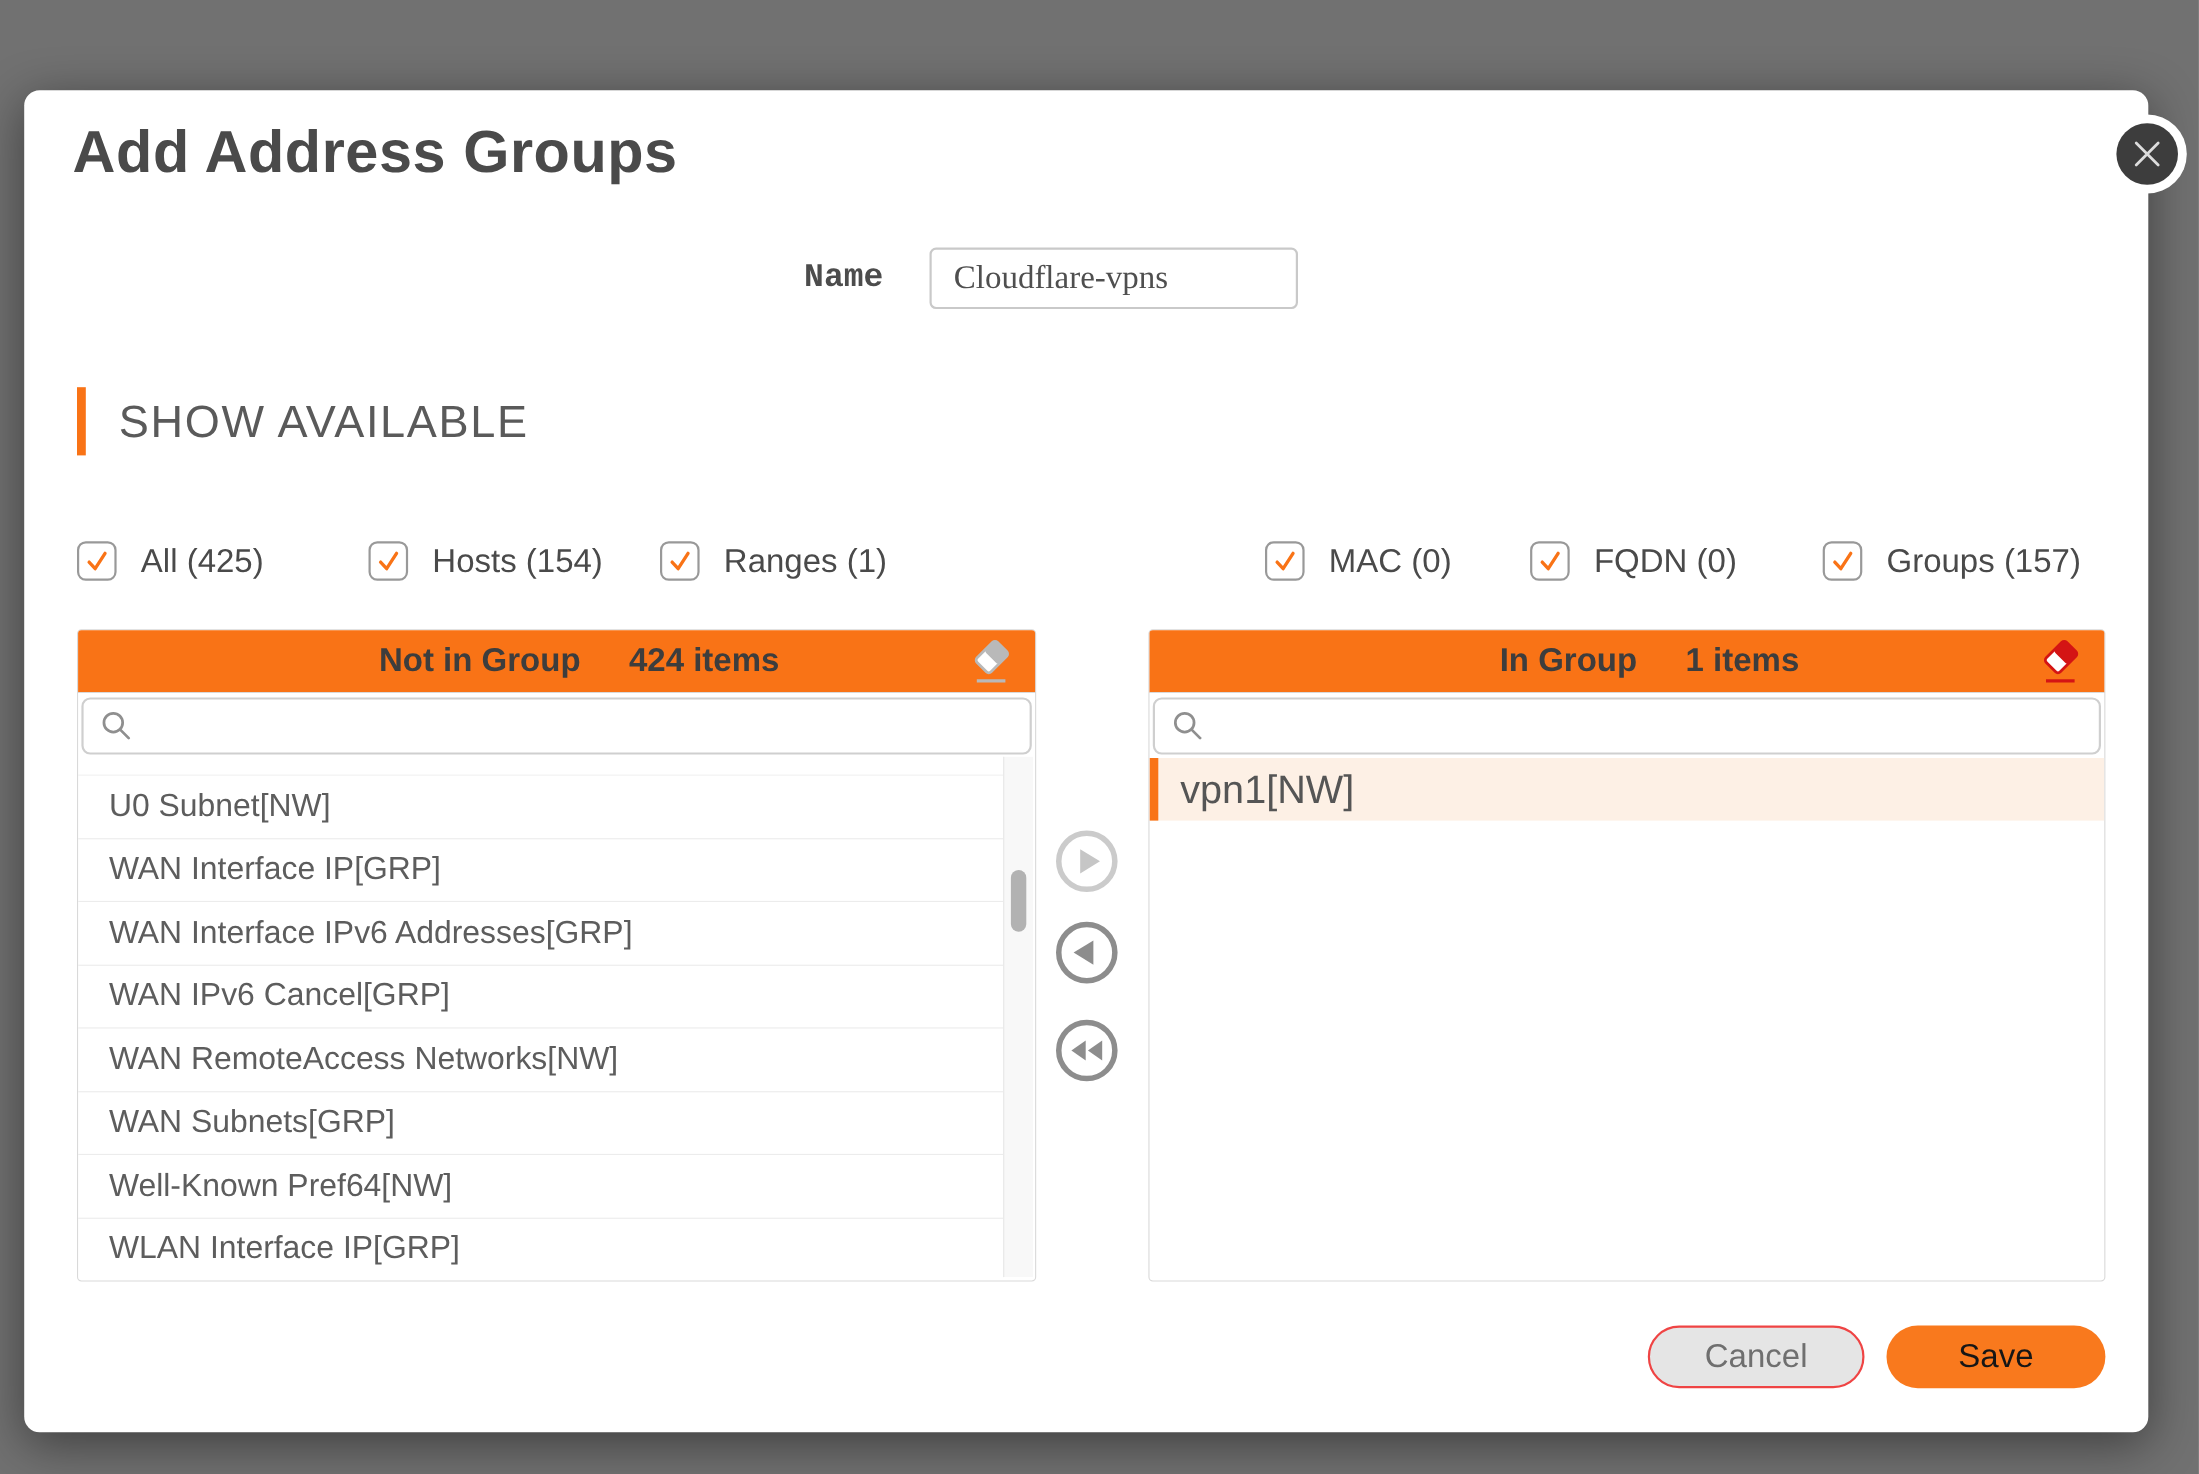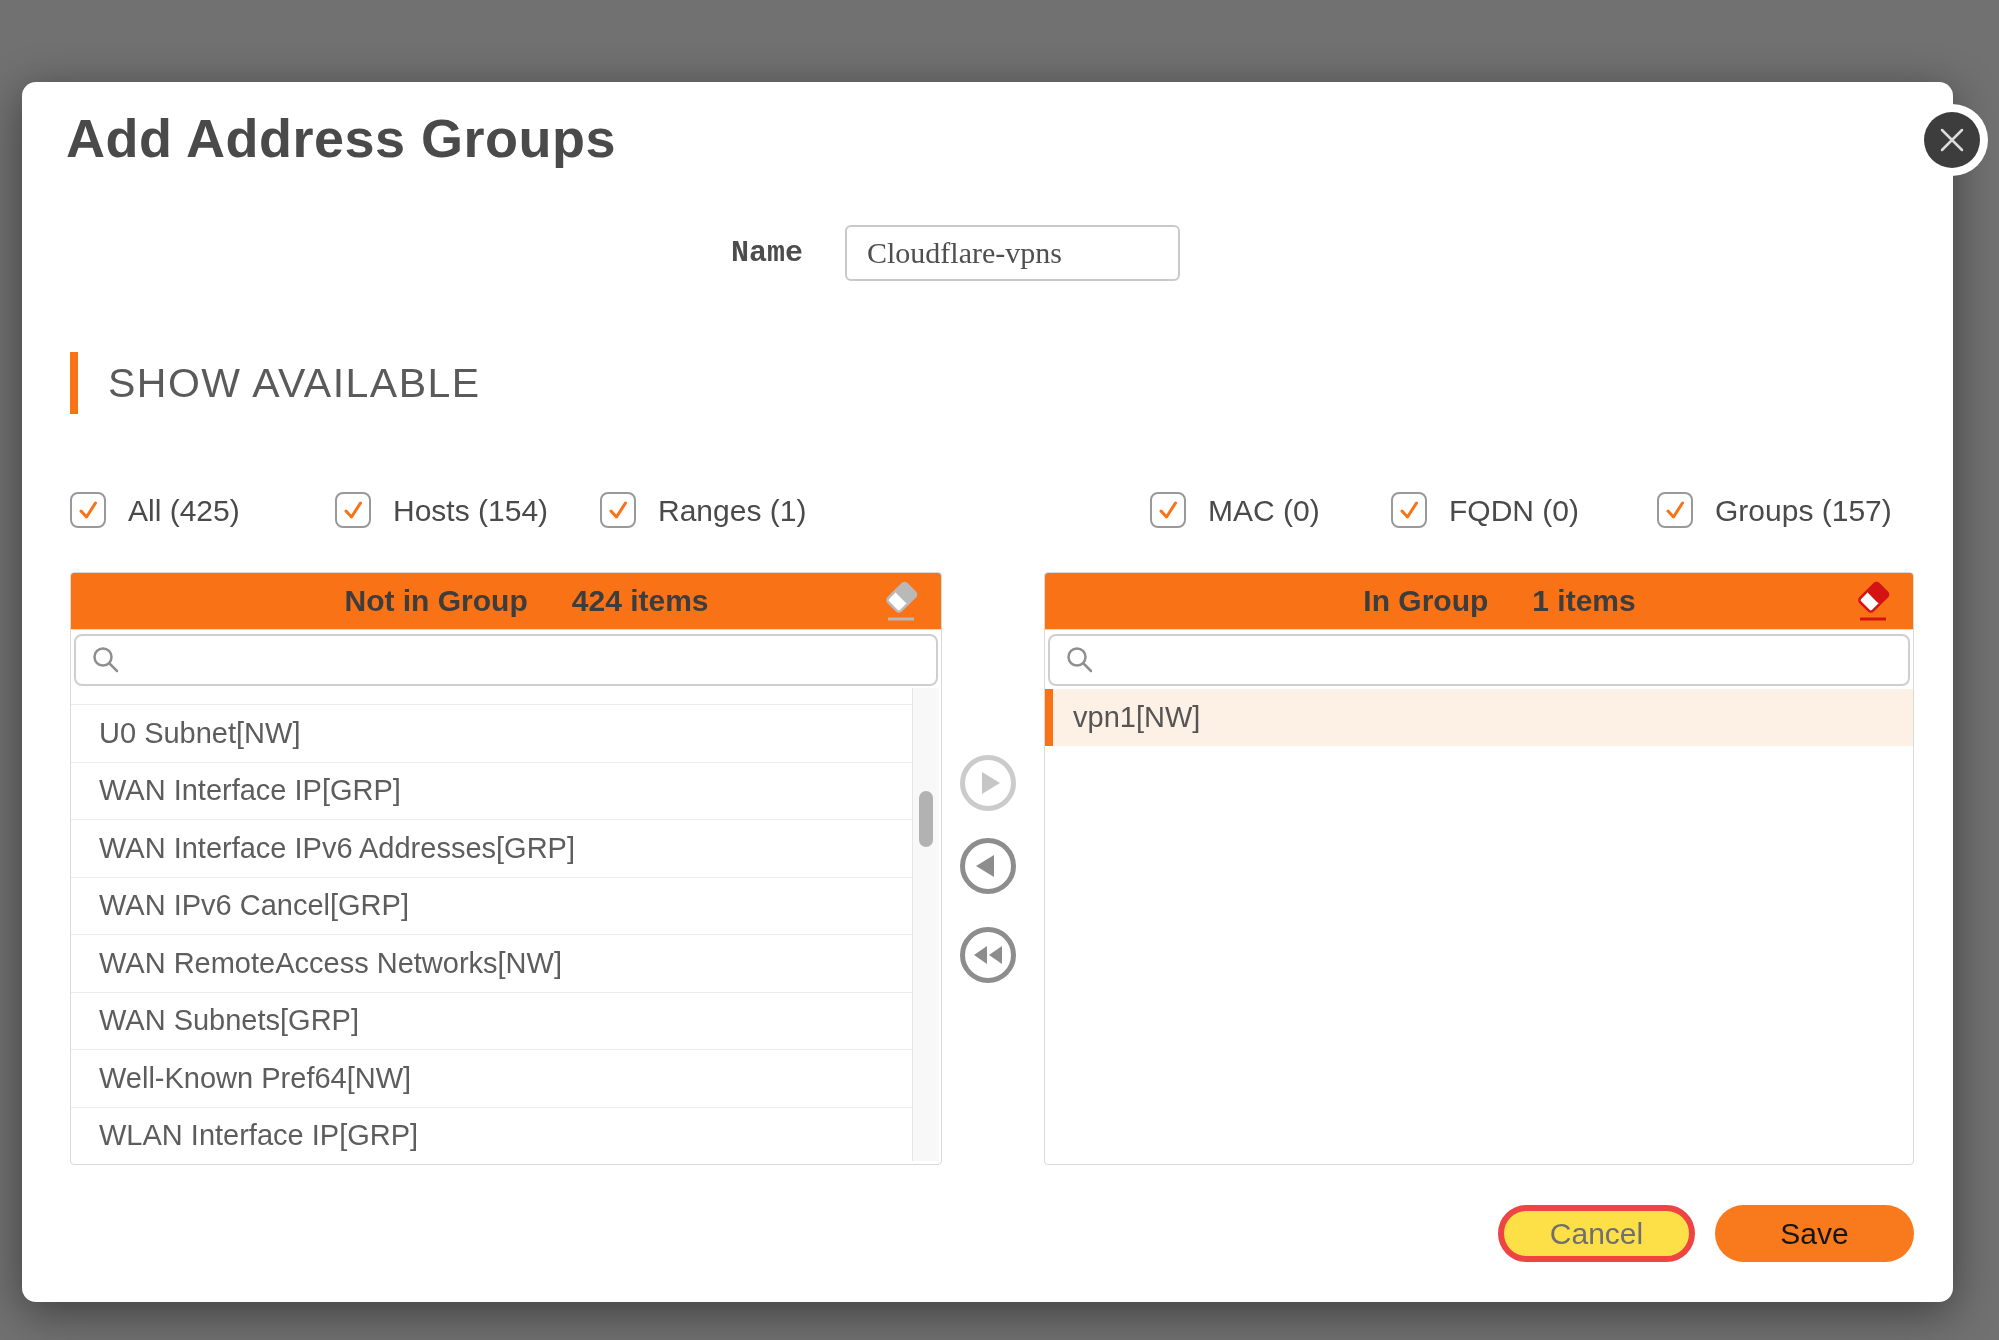--- a/index.html
+++ b/index.html
@@ -75,21 +75,21 @@
   }
   .list{position:absolute;left:0;right:28px;top:131px;bottom:2px;overflow:hidden;}
   .row{
     height:57.5px;box-sizing:border-box;border-top:1px solid #ececec;
     display:flex;align-items:center;padding-left:28px;
     font-size:29px;color:#5d5d5d;cursor:pointer;
   }
   .right-list{position:absolute;left:0;right:0;top:116px;bottom:2px;overflow:hidden;}
   .sel-row{
     height:57px;background:#fdf0e5;border-left:8px solid #f97316;box-sizing:border-box;
-    display:flex;align-items:center;padding-left:20px;font-size:29px;color:#555;cursor:pointer;
+    display:flex;align-items:center;padding-left:20px;font-size:36px;color:#555;cursor:pointer;
   }
   
   .vscroll{
     position:absolute;top:115px;right:2px;bottom:3px;width:26px;
     background:#f8f8f8;border-left:1px solid #e6e6e6;
   }
   .vthumb{
     position:absolute;left:6px;top:103px;width:14px;height:56px;
     background:#b2b2b2;border-radius:7px;cursor:grab;
   }
@@ -100,21 +100,21 @@
     cursor:pointer;
   }
   .xfer-right{top:673px;border:5px solid #cbcbcb;}
   .xfer-left{top:756px;border:5px solid #8d8d8d;}
   .xfer-all-left{top:845px;border:5px solid #8d8d8d;}
   
   .btn{
     position:absolute;top:1123px;height:57px;border-radius:29px;box-sizing:border-box;
     display:flex;align-items:center;justify-content:center;font-size:30px;cursor:pointer;
   }
-  .btn-cancel{left:1476px;width:197px;background:#fde047;border:6px solid #ef4444;color:#6f6f6f;}
+  .btn-cancel{left:1476px;width:197px;background:#e5e5e5;border:2px solid #ef4444;color:#6f6f6f;}
   .btn-save{left:1693px;width:199px;background:#f9791d;color:#161616;font-weight:500;}
 </style>
 </head>
 <body>
 
 <div class="modal">
 
   <div class="title">Add Address Groups</div>
 
   <div class="close-btn">

